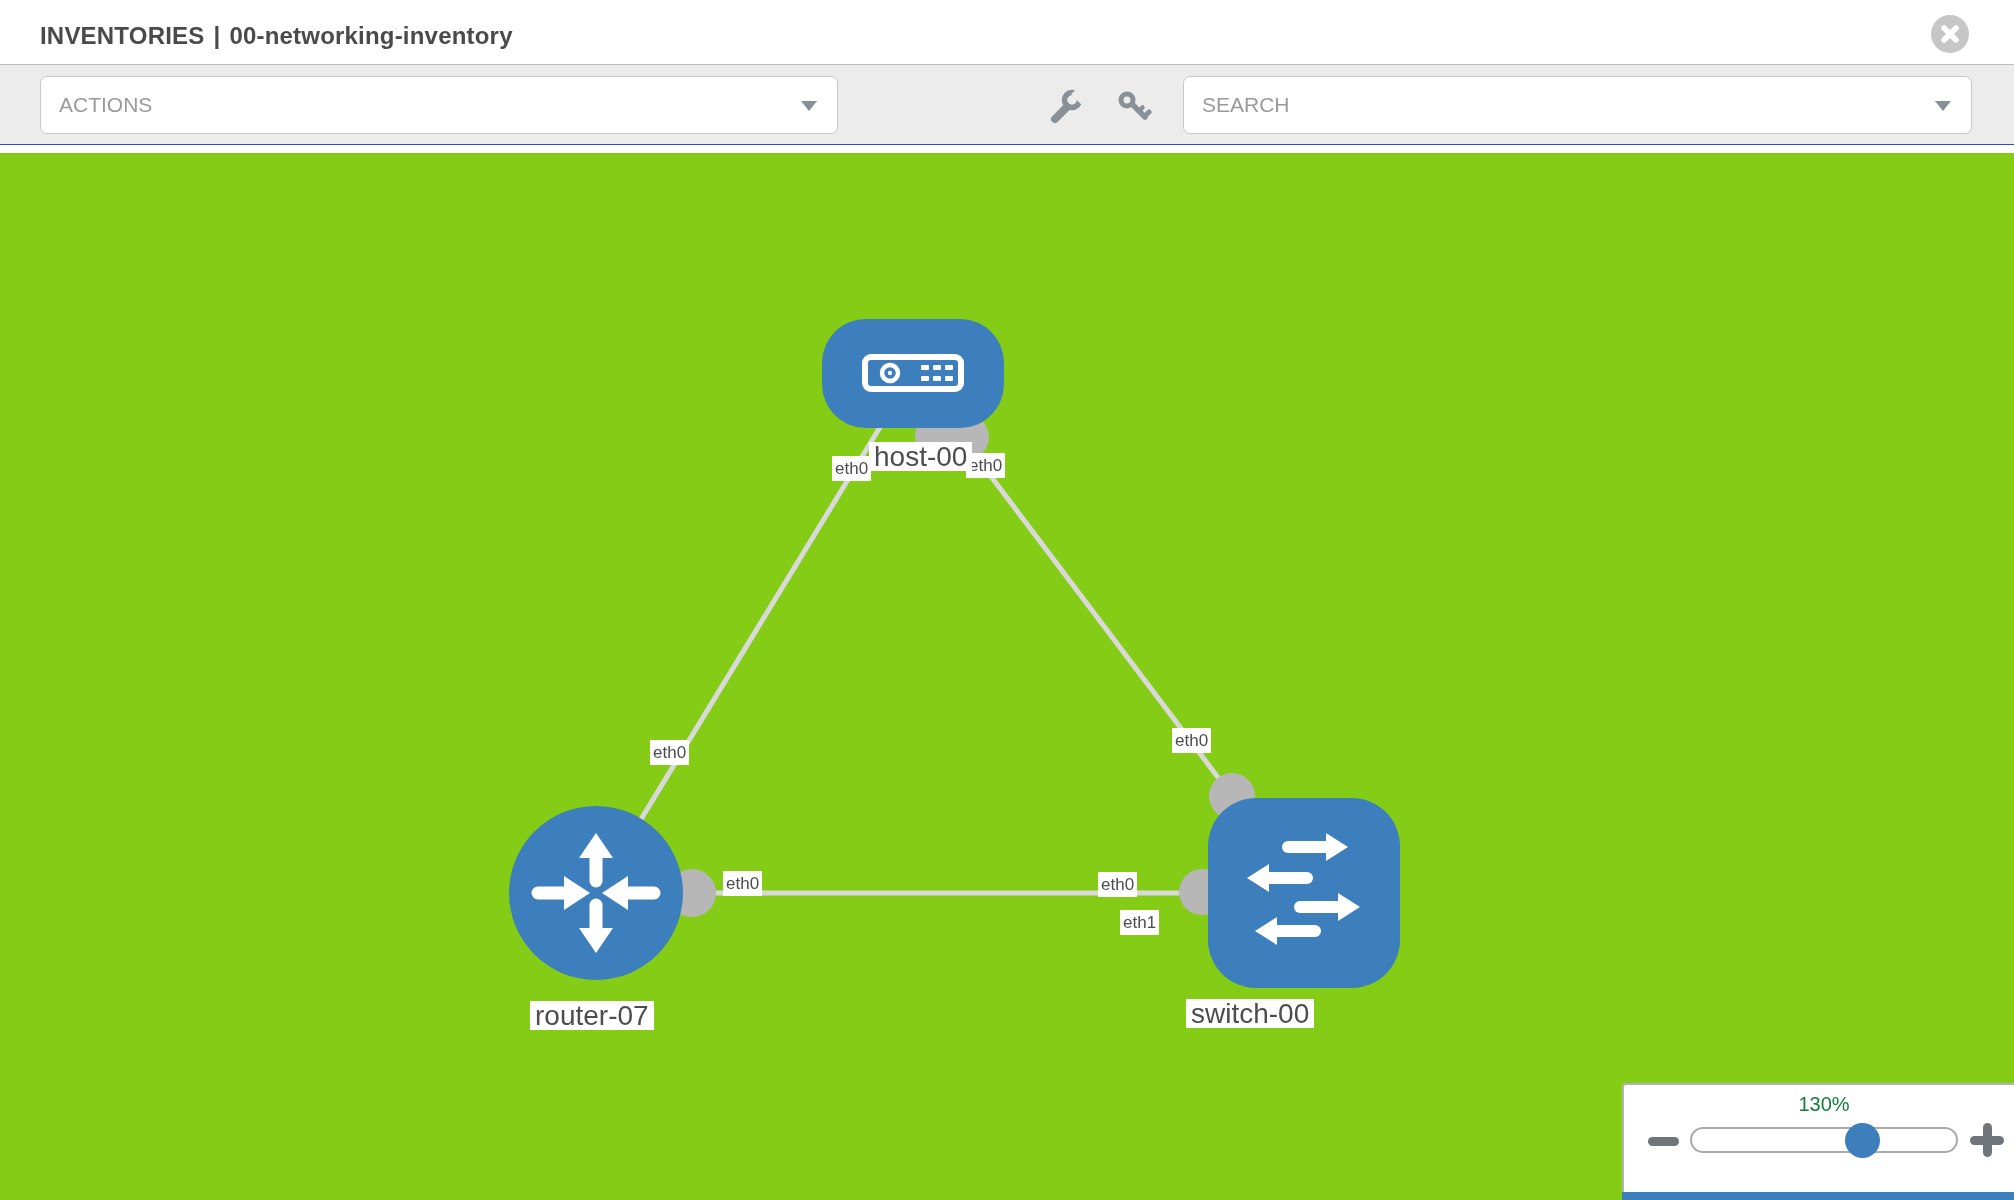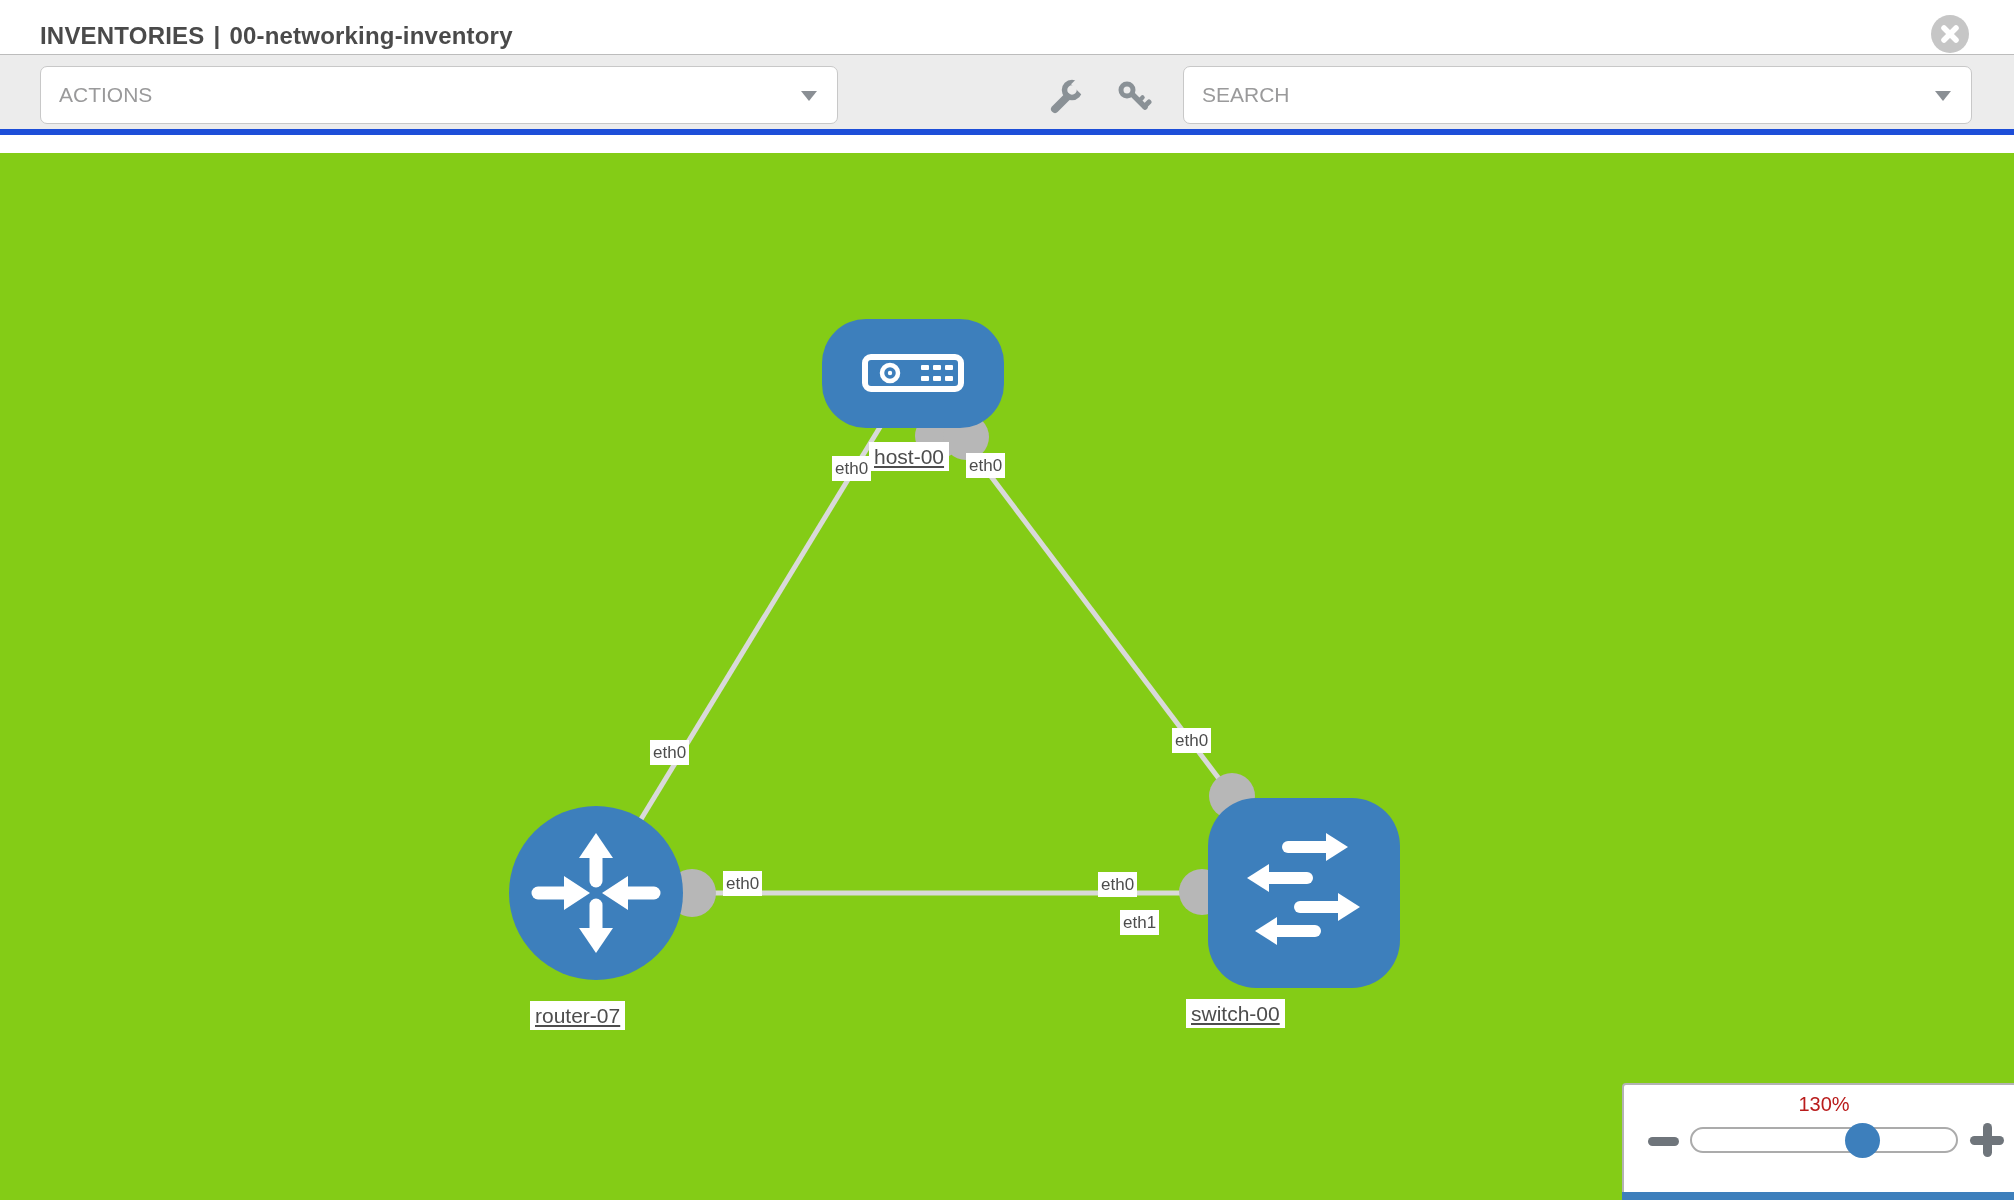--- a/index.html
+++ b/index.html
@@ -8,45 +8,45 @@
 
   
   .header{position:absolute;left:0;top:0;width:100%;height:63px;background:#fff;}
   .page-title{position:absolute;left:40px;top:0;height:71px;display:flex;align-items:center;
               font-size:24px;font-weight:bold;color:#4a4a4a;letter-spacing:.2px;}
   .page-title .sep{margin:0 9px;}
   .close-btn{position:absolute;left:1931px;top:15px;width:38px;height:38px;border-radius:50%;
              background:#c6c6c6;display:flex;align-items:center;justify-content:center;cursor:pointer;}
 
   
-  .toolbar{position:absolute;left:0;top:54px;width:100%;height:81px;background:#ececec;
-           border-top:1px solid #bcbcbc;border-bottom:6px solid #1d4ed8;box-sizing:border-box;text-align:right;}
+  .toolbar{position:absolute;left:0;top:64px;width:100%;height:81px;background:#ececec;
+           border-top:1px solid #bcbcbc;border-bottom:1px solid #1d4ed8;box-sizing:border-box;text-align:right;}
   .select-box{position:absolute;top:11px;height:58px;background:#fff;border:1px solid #c8c8c8;
               border-radius:7px;box-sizing:border-box;display:flex;align-items:center;cursor:pointer;}
   .select-box .sel-label{margin-left:18px;font-size:21px;color:#9a9a9b;}
   .caret{position:absolute;right:20px;top:50%;margin-top:-4px;width:0;height:0;
          border-left:8px solid transparent;border-right:8px solid transparent;border-top:10px solid #8a8f94;}
   .actions-box{left:40px;width:798px;}
   .search-box{left:1183px;width:789px;}
   .tool-icon{position:absolute;top:24px;width:36px;height:36px;cursor:pointer;}
   .wrench-pos{left:1048px;}
   .key-pos{left:1116px;}
 
   
   .canvas{position:absolute;left:0;top:153px;width:2014px;height:1047px;background:#84cc16;}
   .canvas svg{position:absolute;left:0;top:0;}
   .lbl{position:absolute;background:#fff;color:#4d4d4d;font-size:17px;line-height:23px;
        padding:1px 3px;white-space:nowrap;}
-  .node-lbl{font-size:21px;line-height:27px;padding:1px 5px;text-decoration:underline;}
+  .node-lbl{font-size:28px;line-height:27px;padding:1px 5px;}
 
   
   .zoom-panel{position:absolute;left:1622px;top:1083px;width:470px;height:150px;background:#fff;
               border:2px solid #b3b3b3;border-radius:4px;box-sizing:border-box;}
   .zoom-level{position:absolute;left:66px;top:8px;width:268px;text-align:center;
-              font-size:20px;color:#b91c1c;}
+              font-size:20px;color:#15803d;}
   .zoom-minus{position:absolute;left:24px;top:52px;width:31px;height:9px;border-radius:5px;
               background:#6f757b;cursor:pointer;}
   .zoom-track{position:absolute;left:66px;top:42px;width:268px;height:26px;border:2px solid #ababab;
               border-radius:14px;background:#fff;box-sizing:border-box;cursor:pointer;}
   .zoom-thumb{position:absolute;left:221px;top:38px;width:35px;height:35px;border-radius:50%;
               background:#3d7fbc;cursor:pointer;}
   .zoom-plus{position:absolute;left:346px;top:38px;width:34px;height:34px;cursor:pointer;}
   .zoom-plus .h{position:absolute;left:0;top:13px;width:34px;height:9px;border-radius:5px;background:#6f757b;}
   .zoom-plus .v{position:absolute;left:13px;top:0;width:9px;height:34px;border-radius:5px;background:#6f757b;}
   .bottom-bar{position:absolute;left:1622px;top:1192px;width:392px;height:8px;background:#3d7fbc;}

